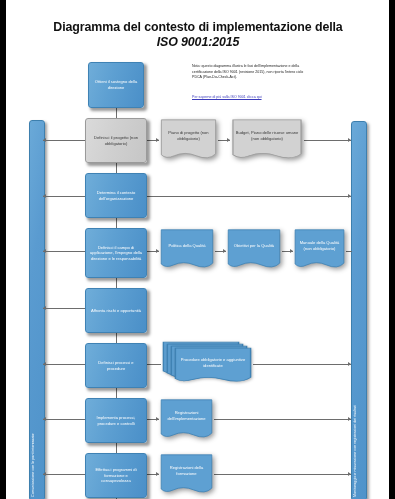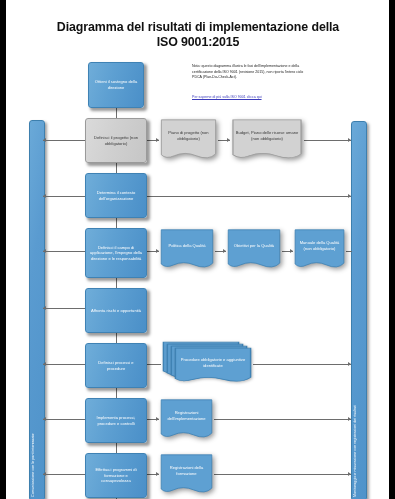--- a/index.html
+++ b/index.html
@@ -36,21 +36,21 @@
     left: 22px;
     top: 20px;
     width: 340px;
     text-align: center;
     font-size: 12.4px;
     font-weight: bold;
     line-height: 15px;
     color: #111111;
     letter-spacing: -0.1px;
   }
-  #title .l2 { display: block; }
+  #title .l2 { display: block; font-style: italic; }
 
   
   #note {
     position: absolute;
     left: 186px;
     top: 64px;
     width: 112px;
     font-size: 3.6px;
     line-height: 5.6px;
     color: #222;
@@ -190,21 +190,21 @@
     box-sizing: border-box;
   }
 </style>
 </head>
 <body>
 
 <div id="page">
   <div id="canvas">
 
     <div id="title">
-      <span>Diagramma del risultati di implementazione della</span>
+      <span>Diagramma del contesto di implementazione della</span>
       <span class="l2">ISO 9001:2015</span>
     </div>
 
     <div id="note">Nota: questo diagramma illustra le fasi dell'implementazione e della certificazione della ISO 9001 (revisione 2015), non riporta l'intero ciclo PDCA (Plan-Do-Check-Act).</div>
     <div id="note-link">Per saperne di più sulla ISO 9001 clicca qui</div>
 
     <div class="sidebar" id="sidebar-left">
       <span class="vtext">Comunicazione con le parti interessate</span>
     </div>
     <div class="sidebar" id="sidebar-right">

